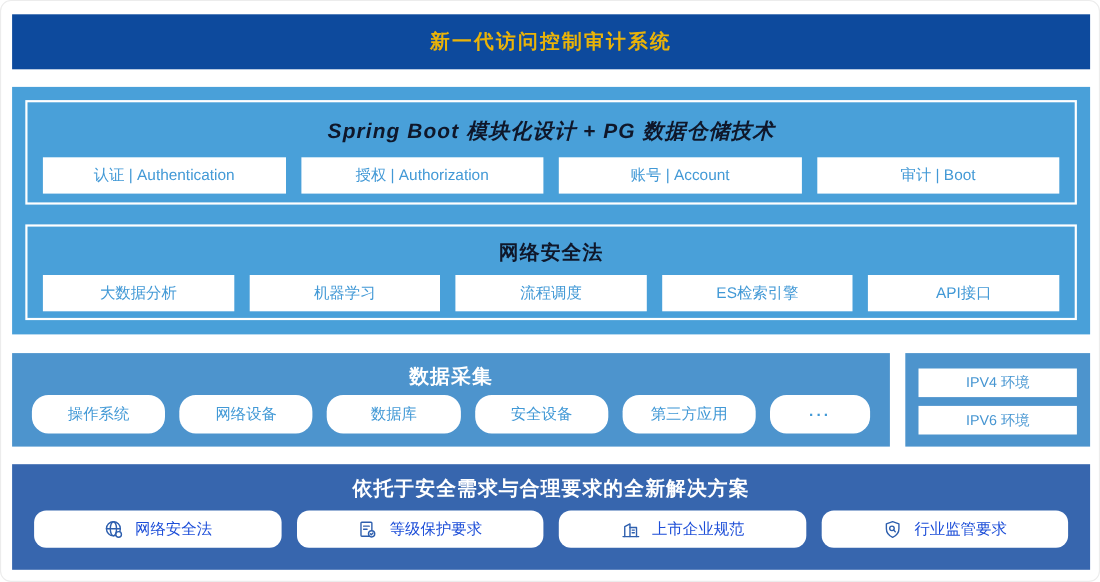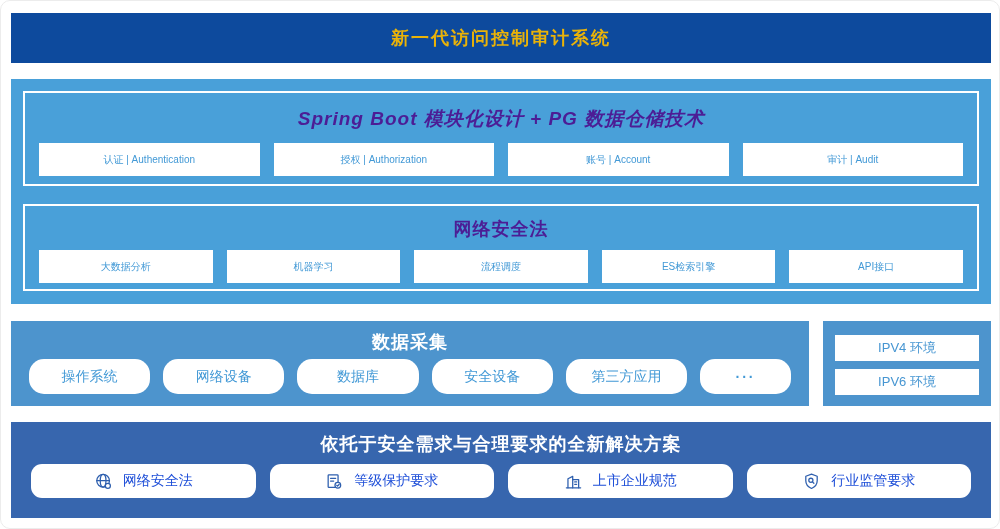--- a/index.html
+++ b/index.html
@@ -32,29 +32,29 @@
     background:#49a0d9;
   }
   .inner-box {
     position:absolute; left:12px; right:12px;
     border:2px solid #fff;
     display:flex; flex-direction:column;
   }
   .inner-box.platform { top:12px; height:95px; }
   .inner-box.analysis { top:125px; height:87px; }
   .inner-title {
-    color:#4c1d95; font-weight:bold; text-align:center; letter-spacing:1px;
+    color:#0f172a; font-weight:bold; text-align:center; letter-spacing:1px;
   }
   .inner-box.platform .inner-title { font-size:19px; font-style:italic; padding:13px 0 0 0; height:48px; }
   .inner-box.analysis .inner-title { font-size:18px; padding:11px 0 0 0; height:42px; }
   .module-row {
     display:flex; gap:14px; margin:2px 14px 0 14px; height:33px;
   }
   .module {
-    flex:1; background:#fff; color:#4299d6; font-size:10px;
+    flex:1; background:#fff; color:#4299d6; font-size:14px;
     display:flex; align-items:center; justify-content:center;
     white-space:nowrap;
   }
 
   
   .collection {
     position:absolute; left:10px; top:320px; width:798px; height:85px;
     background:#4d94cd;
   }
   .collection-title {
@@ -111,21 +111,21 @@
   </div>
 
   <div class="platform-wrap">
 
     <div class="inner-box platform">
       <div class="inner-title">Spring Boot 模块化设计 + PG 数据仓储技术</div>
       <div class="module-row">
         <div class="module">认证 | Authentication</div>
         <div class="module">授权 | Authorization</div>
         <div class="module">账号 | Account</div>
-        <div class="module">审计 | Audit</div>
+        <div class="module">审计 | Boot</div>
       </div>
     </div>
 
     <div class="inner-box analysis">
       <div class="inner-title">网络安全法</div>
       <div class="module-row">
         <div class="module">大数据分析</div>
         <div class="module">机器学习</div>
         <div class="module">流程调度</div>
         <div class="module">ES检索引擎</div>

